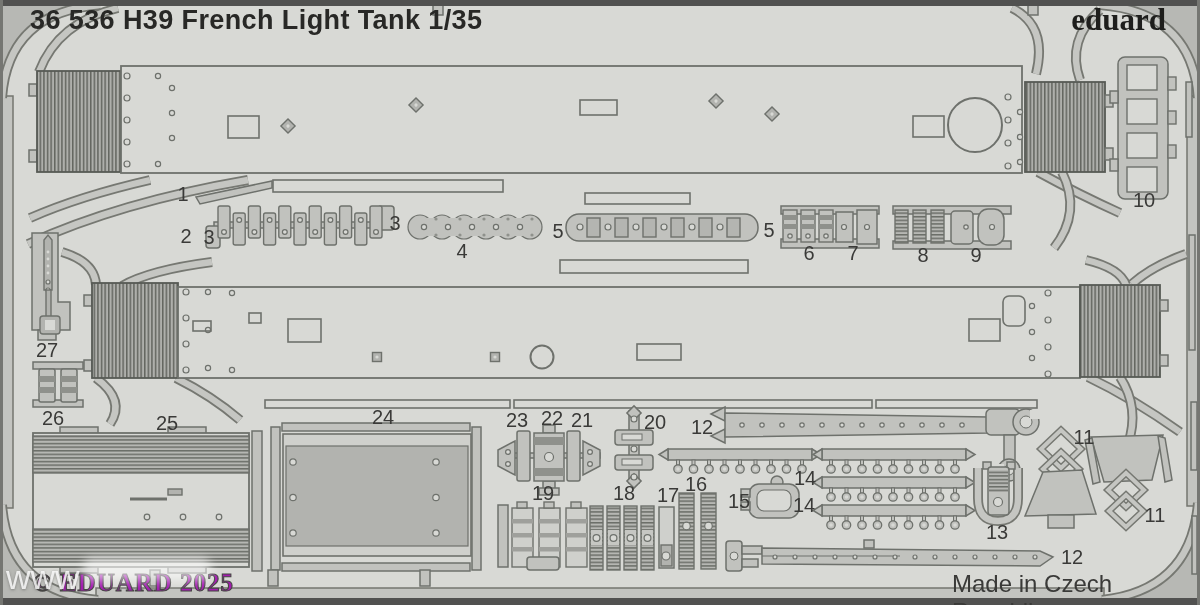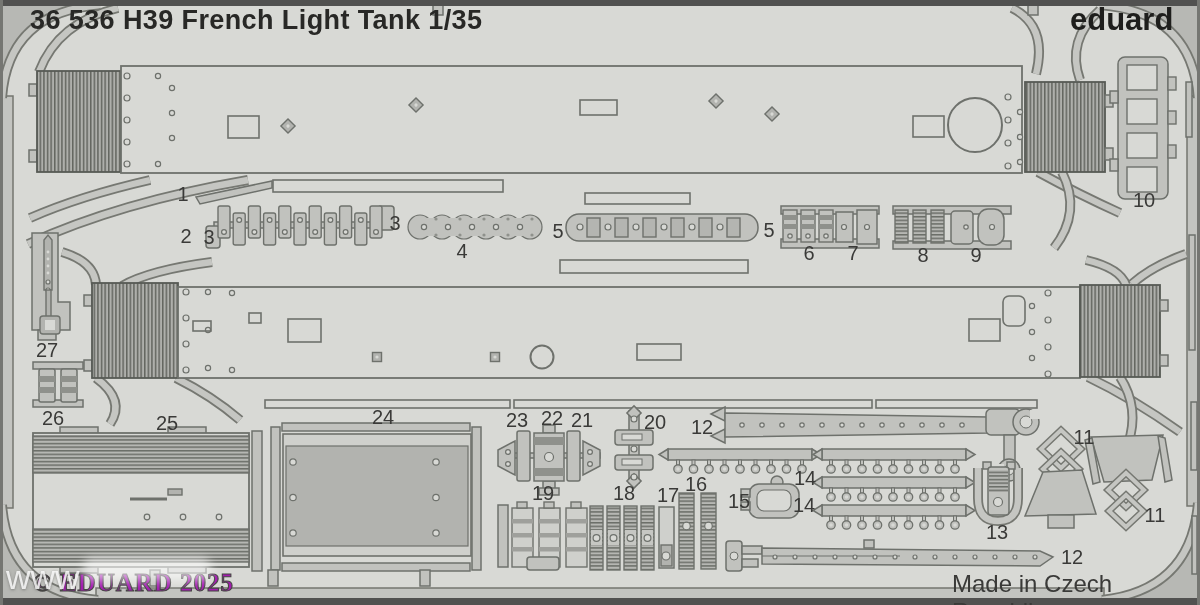--- a/index.html
+++ b/index.html
@@ -13,21 +13,21 @@
   .ribv {fill:url(#ribV);stroke:#575a55;stroke-width:1.8;}
   .ribh {fill:url(#ribH);stroke:#6e716c;stroke-width:1.4;}
   .outl {fill:none;stroke:#6e716c;stroke-width:1.6;}
   .hole {fill:#d8d9d5;stroke:#6e716c;stroke-width:1.2;}
   .band {fill:#c3c4c0;stroke:#74766f;stroke-width:1.5;}
   .arcD {fill:none;stroke:#767872;stroke-width:10;}
   .arcL {fill:none;stroke:#c5c6c2;stroke-width:6.4;}
   .plabel{font-family:"Liberation Sans",sans-serif;font-size:20px;fill:#3a3a38;text-anchor:middle;}
   .title{position:absolute;left:30px;top:5px;font-size:27px;font-weight:bold;color:#282826;letter-spacing:.4px;text-align:right;}
   .brand{position:absolute;left:1070px;top:2px;width:96px;text-align:right;
-         font-family:Liberation Sans, sans-serif;font-weight:bold;font-size:31px;color:#1e1e1c;}
+         font-family:Liberation Serif, serif;font-weight:bold;font-size:31px;color:#1e1e1c;}
   .madein{position:absolute;left:952px;top:570px;font-size:24px;color:#3a3a38;}
   .copyright{position:absolute;left:33px;top:569px;font-size:25px;font-weight:700;color:#a21caf;
          -webkit-text-stroke:1.1px #454543;letter-spacing:1px;font-family:Liberation Serif, serif;}
   .watermark{position:absolute;left:6px;top:558px;font-size:34px;font-weight:normal;
          color:rgba(255,255,255,.82);text-shadow:0 1px 3px rgba(90,90,88,.6);display:flex;align-items:flex-start;}
   .wm-blur{display:inline-block;width:128px;height:23px;margin:0 3px;background:rgba(255,255,255,.6);
          filter:blur(5px);border-radius:9px;}
 </style>
 </head>
 <body>

